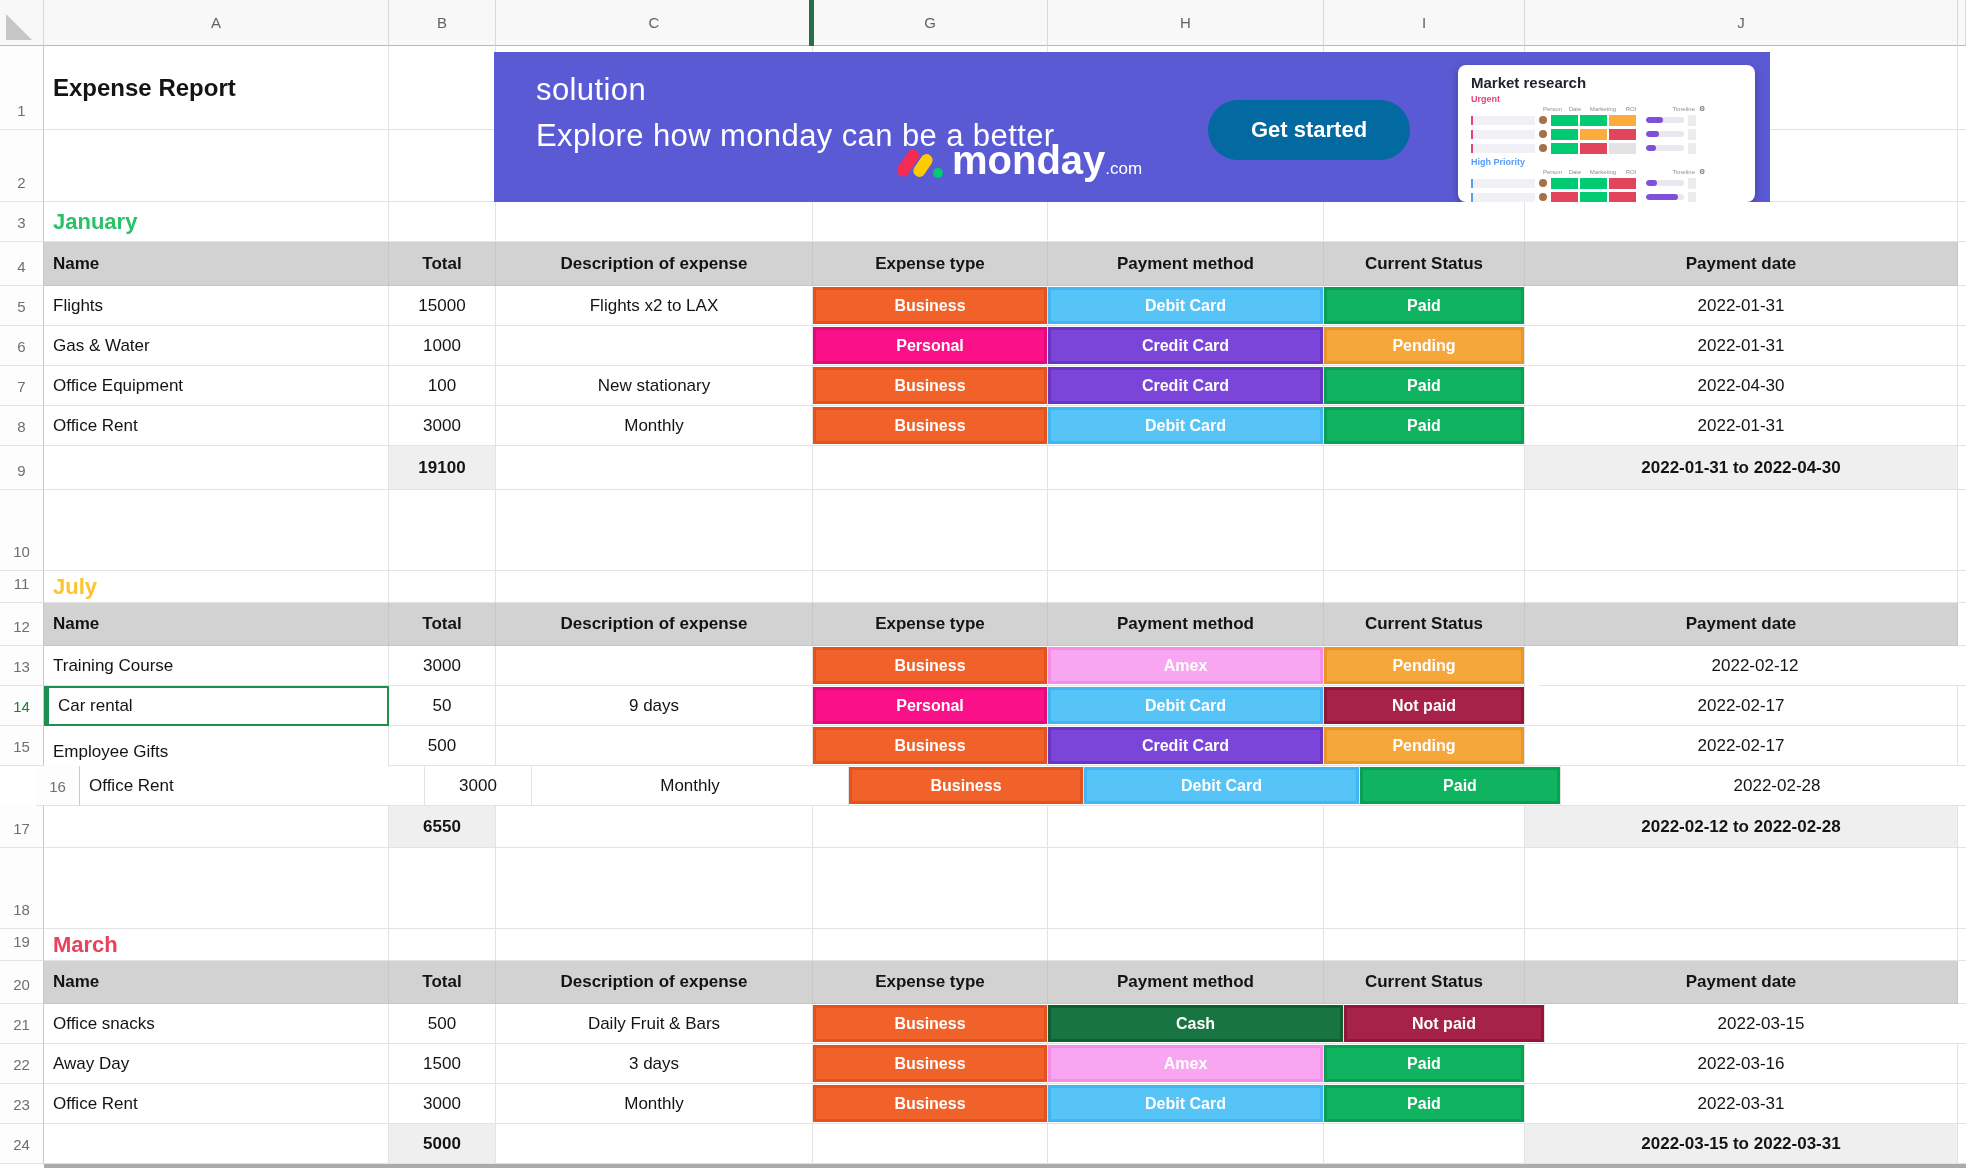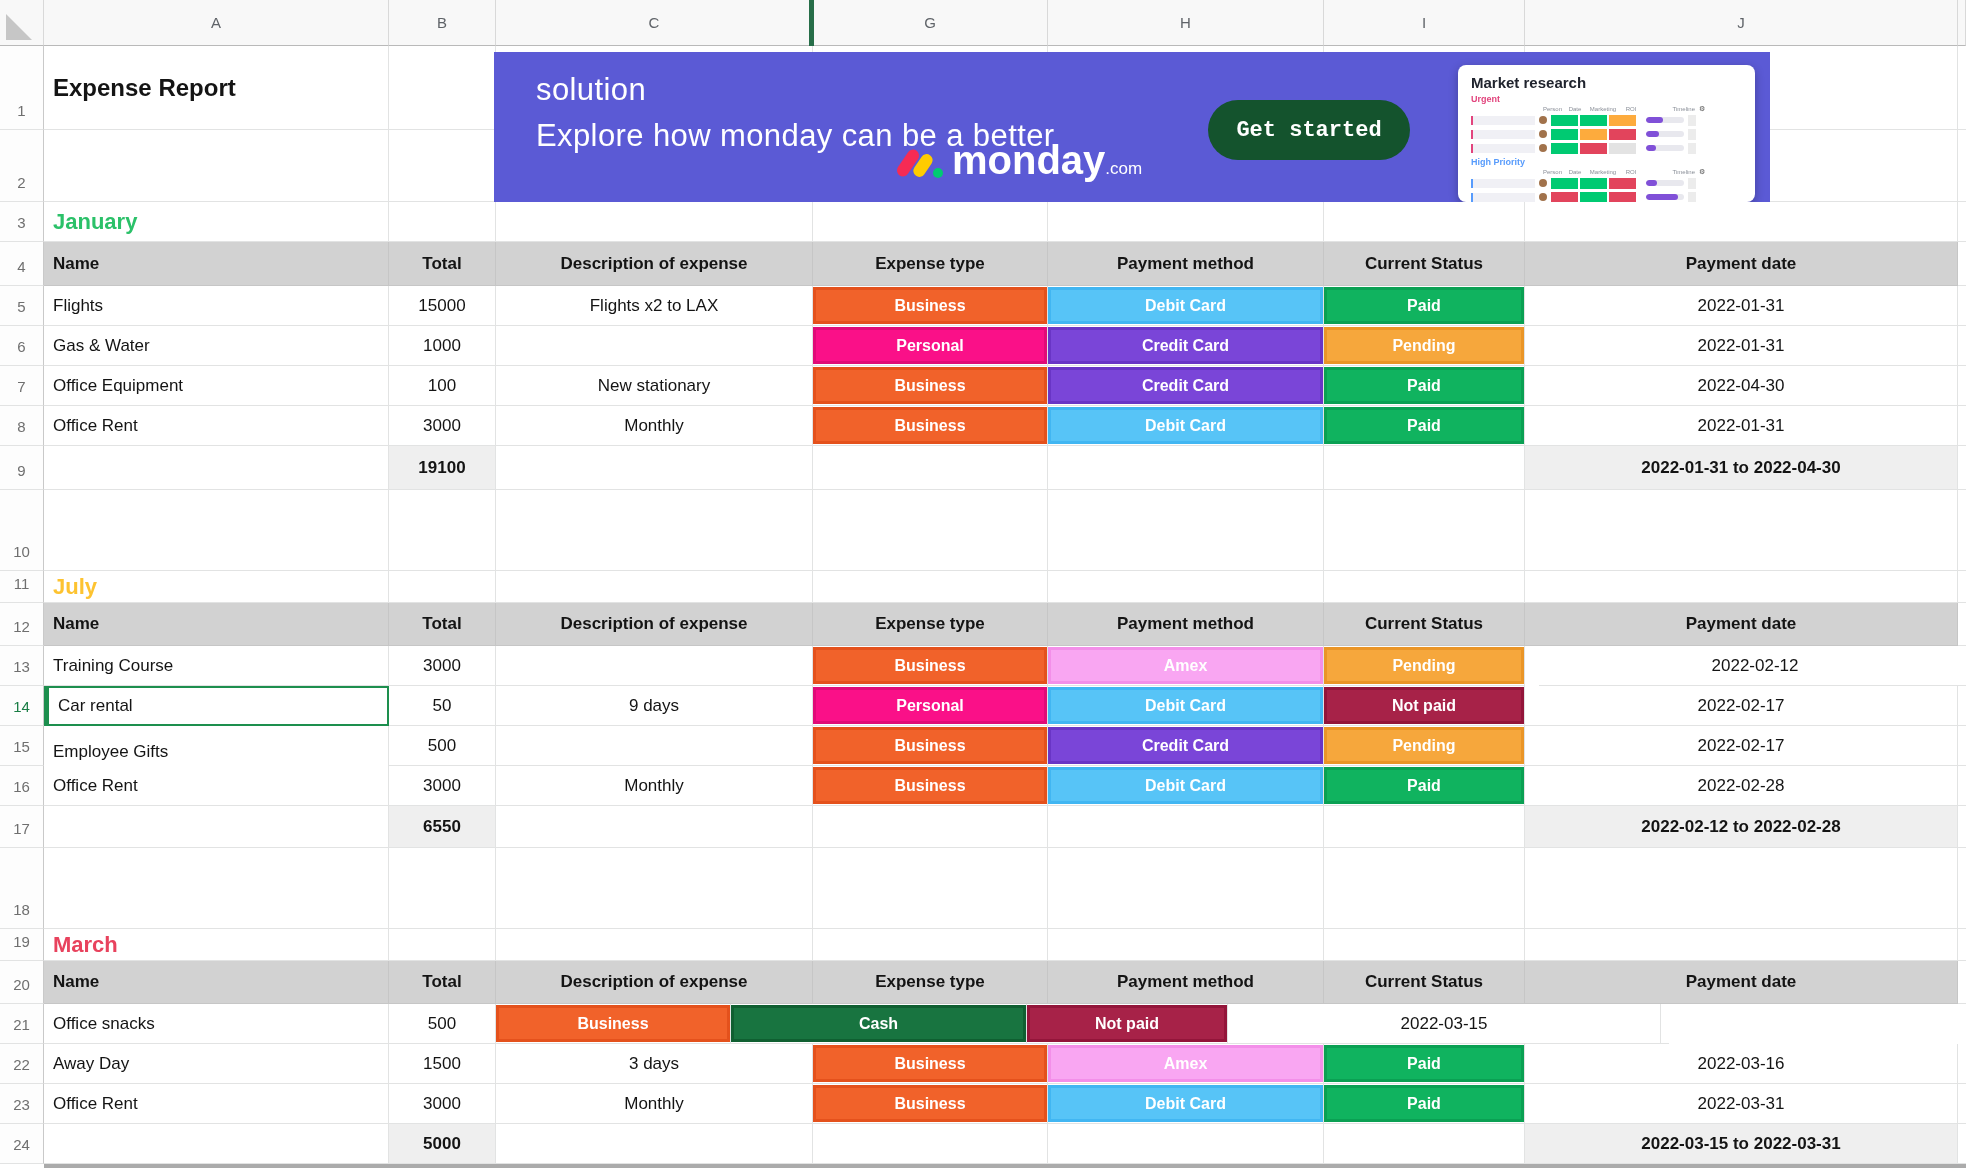--- a/index.html
+++ b/index.html
@@ -288,21 +288,21 @@
         <div class="cell badge-cell" style="width: 276px; height: 40px;">
           <div class="badge" style="background: rgb(122, 69, 216); border-color: rgb(105, 53, 198);">Credit Card</div>
         </div>
         <div class="cell badge-cell" style="width: 201px; height: 40px;">
           <div class="badge" style="background: rgb(246, 167, 60); border-color: rgb(234, 149, 39);">Pending</div>
         </div>
         <div class="cell center" style="width: 433px; height: 40px;">2022-02-17</div>
         <div class="cell filler" style="width: 8px; height: 40px;"></div>
       </div>
       <div class="row" style="height: 40px;">
-        <div class="cell rowhdr" style="width: 44px; height: 40px;">16</div>
+        <div class="cell rowhdr" style="width: 44px; height: 40px; margin-left: 36px;">16</div>
         <div class="cell left" style="width: 345px; height: 40px;">Office Rent</div>
         <div class="cell center" style="width: 107px; height: 40px;">3000</div>
         <div class="cell center" style="width: 317px; height: 40px;">Monthly</div>
         <div class="cell badge-cell" style="width: 235px; height: 40px;">
           <div class="badge" style="background: rgb(241, 98, 42); border-color: rgb(228, 81, 28);">Business</div>
         </div>
         <div class="cell badge-cell" style="width: 276px; height: 40px;">
           <div class="badge" style="background: rgb(87, 196, 247); border-color: rgb(65, 182, 242);">Debit Card</div>
         </div>
         <div class="cell badge-cell" style="width: 201px; height: 40px;">
@@ -352,20 +352,21 @@
         <div class="cell hdrcell center" style="width: 235px; height: 43px;">Expense type</div>
         <div class="cell hdrcell center" style="width: 276px; height: 43px;">Payment method</div>
         <div class="cell hdrcell center" style="width: 201px; height: 43px;">Current Status</div>
         <div class="cell hdrcell center" style="width: 433px; height: 43px;">Payment date</div>
         <div class="cell filler" style="width: 8px; height: 43px;"></div>
       </div>
       <div class="row" style="height: 40px;">
         <div class="cell rowhdr" style="width: 44px; height: 40px;">21</div>
         <div class="cell left" style="width: 345px; height: 40px;">Office snacks</div>
         <div class="cell center" style="width: 107px; height: 40px;">500</div>
+        <div class="cell center" style="width: 317px; height: 40px;">Daily Fruit &amp; Bars</div>
         <div class="cell badge-cell" style="width: 235px; height: 40px;">
           <div class="badge" style="background: rgb(241, 98, 42); border-color: rgb(228, 81, 28);">Business</div>
         </div>
         <div class="cell badge-cell" style="width: 296px; height: 40px;">
           <div class="badge" style="background: rgb(24, 116, 64); border-color: rgb(15, 95, 49);">Cash</div>
         </div>
         <div class="cell badge-cell" style="width: 201px; height: 40px;">
           <div class="badge" style="background: rgb(167, 34, 72); border-color: rgb(147, 21, 58);">Not paid</div>
         </div>
         <div class="cell center" style="width: 433px; height: 40px;">2022-03-15</div>
@@ -426,21 +427,21 @@
     </div>
     <div class="logo">
       <span class="logo-icon">
         <span class="li-red"></span>
           <span class="li-yellow"></span>
           <span class="li-green"></span>
       </span>
       <span class="logo-word">monday</span>
       <span class="logo-com">.com</span>
     </div>
-    <button class="cta" style="background: #14532d; font-family: Liberation Mono, monospace;">Get started</button>
+    <button class="cta" style="background: #0369a1;">Get started</button>
     <div class="mini-card">
       <p class="mc-title">Market research</p>
       <div id="mc-groups">
           <div class="mc-group">
             <div class="mc-group-label" style="color: rgb(226, 68, 125);">Urgent</div>
             <div class="mc-head">
               <span class="sp"></span>
               <span class="h1">Person</span>
               <span class="h">Date</span>
               <span class="h">Marketing</span>

